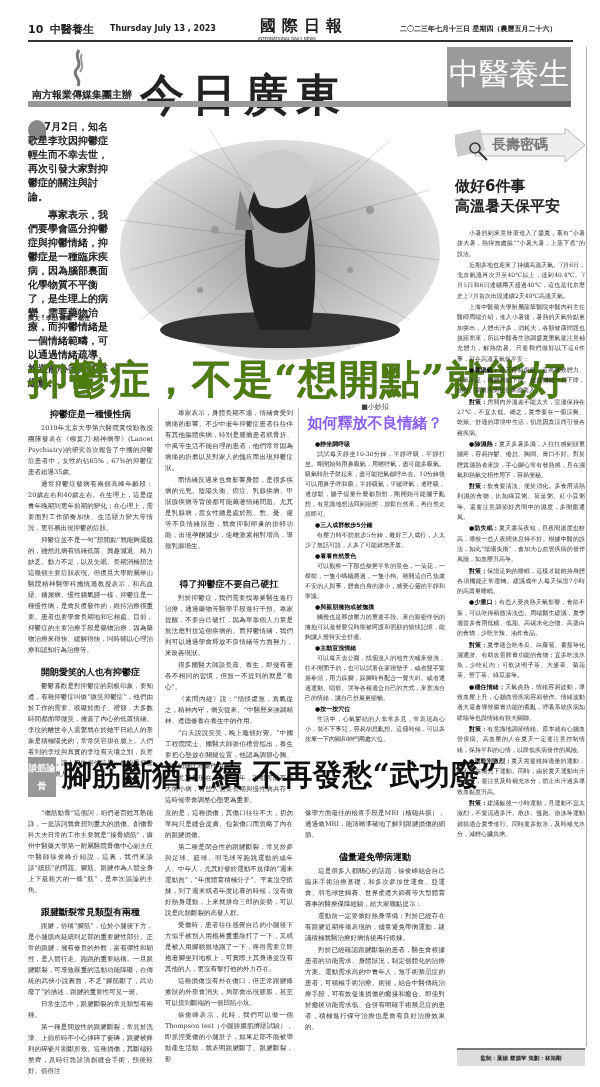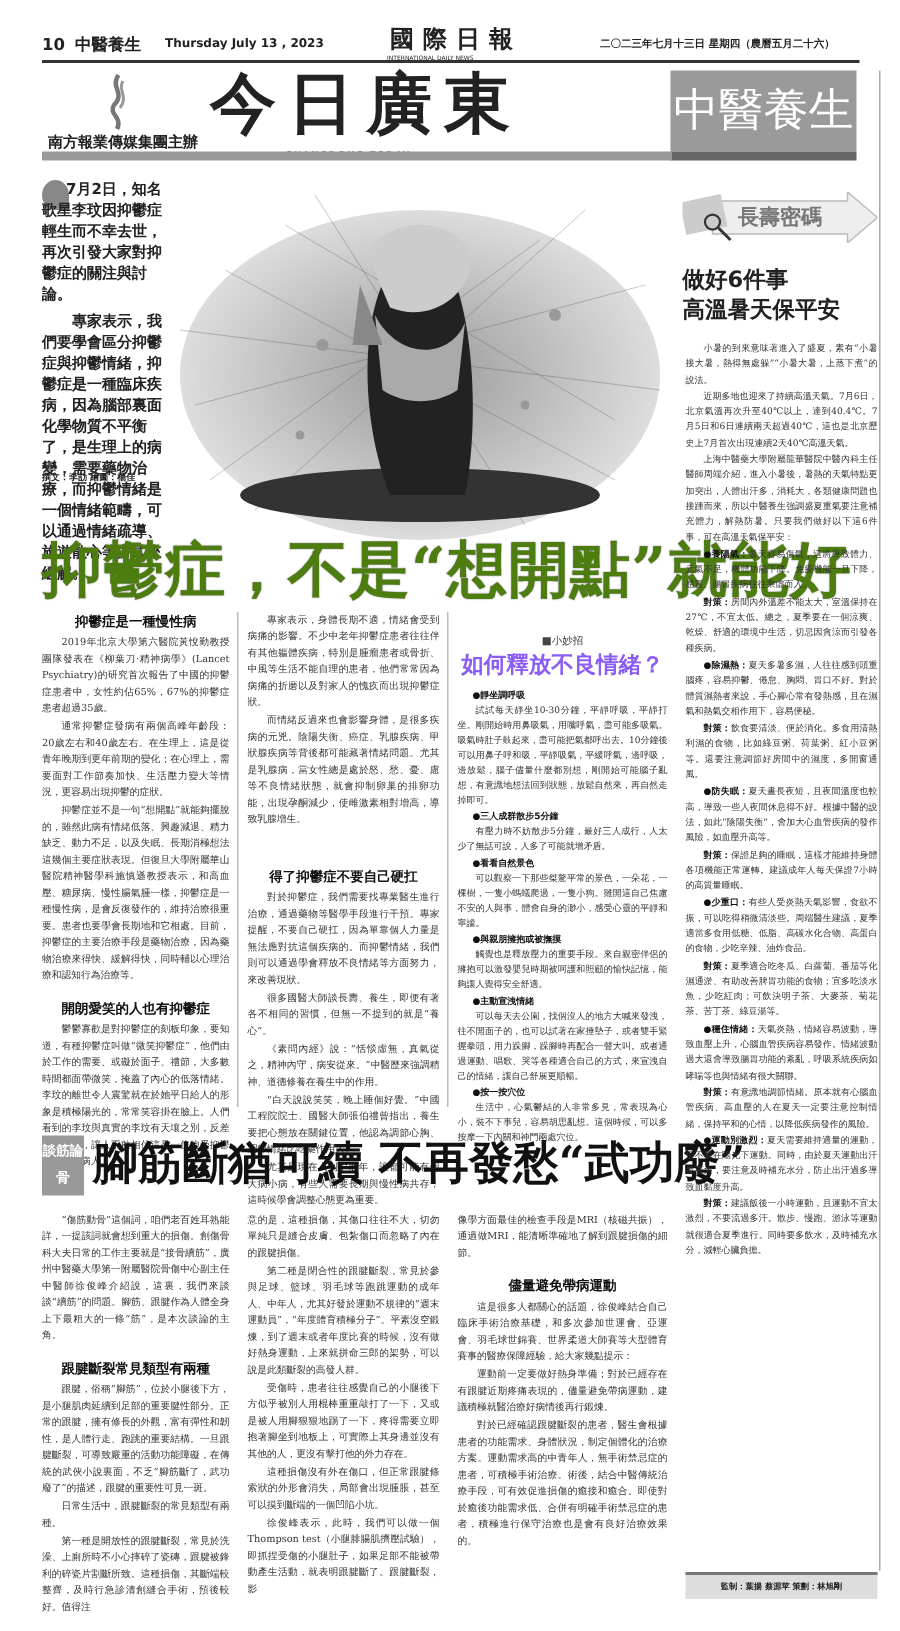--- a/index.html
+++ b/index.html
@@ -8,21 +8,21 @@
 .hdr{left:28px;top:10px;width:545px;height:30px}
 .hdr .pg{position:absolute;left:0;top:13px;font:bold 11px "DejaVu Sans",sans-serif}
 .hdr .sec{position:absolute;left:22px;top:12px;font:bold 11px "DejaVu Sans",sans-serif}
 .hdr .date{position:absolute;left:82px;top:14px;font:bold 8px "DejaVu Sans",sans-serif}
 .hdr .mast{position:absolute;left:232px;top:6px;font:bold 16px "DejaVu Serif",serif;letter-spacing:6px}
 .hdr .mast-en{position:absolute;left:230px;top:26px;font:4px "DejaVu Sans",sans-serif}
 .hdr .cdate{position:absolute;left:372px;top:14px;font:bold 7px "DejaVu Sans",sans-serif;white-space:nowrap}
 .hdr .rule{position:absolute;left:0;right:0;top:30px;height:2px;background:#333}
 .logo-icon{left:70px;top:48px;width:18px;height:40px}
 .paper-name{left:32px;top:88px;font:bold 10px "DejaVu Serif",serif}
-.brand{left:140px;top:40px;font:bold 44px "DejaVu Serif",serif;letter-spacing:8px}
+.brand{left:140px;top:66px;font:bold 44px "DejaVu Serif",serif;letter-spacing:8px}
 .brand-en{left:190px;top:100px;font:bold 6px "DejaVu Sans",sans-serif;letter-spacing:1px}
 .sectbox{left:447px;top:47px;width:124px;height:54px;background:#9a9a9a;color:#fff;font:30px "DejaVu Sans",sans-serif;text-align:center;line-height:54px}
 .sectbox-bar{left:447px;top:101px;width:124px;height:6px;background:#666}
 .bar1{left:28px;top:101px;width:420px;height:6px;background:#999}
 .lead{left:28px;top:120px;width:80px;font:bold 10px "DejaVu Sans",sans-serif;line-height:14px}
 .lead p{margin-bottom:4px;text-indent:2em}
 .quote-mark{left:28px;top:120px;width:18px;height:20px;background:#888;border-radius:50% 50% 0 50%}
 .credit{left:28px;top:314px;font:bold 6px "DejaVu Sans",sans-serif}
 .illus{left:110px;top:120px;width:335px;height:240px;overflow:hidden}
 .headline{left:28px;top:352px;font:bold 40px "DejaVu Serif",serif;color:#4d7c0f;letter-spacing:1px;white-space:nowrap;text-shadow:0 0 1px #555}
@@ -109,21 +109,21 @@
   <p>專家表示，身體長期不適，情緒會受到病痛的影響。不少中老年抑鬱症患者往往伴有其他軀體疾病，特別是腫瘤患者或骨折、中風等生活不能自理的患者，他們常常因為病痛的折磨以及對家人的愧疚而出現抑鬱症狀。</p>
   <p>而情緒反過來也會影響身體，是很多疾病的元兇。陰陽失衡、癌症、乳腺疾病、甲狀腺疾病等背後都可能藏著情緒問題。尤其是乳腺病，當女性總是處於怒、愁、憂、慮等不良情緒狀態，就會抑制卵巢的排卵功能，出現孕酮減少，使雌激素相對增高，導致乳腺增生。</p>
   <h4 style="margin-top:26px">得了抑鬱症不要自己硬扛</h4>
   <p>對於抑鬱症，我們需要找專業醫生進行治療，通過藥物等醫學手段進行干預。專家提醒，不要自己硬扛，因為單靠個人力量是無法應對抗這個疾病的。而抑鬱情緒，我們則可以通過學會釋放不良情緒等方面努力，來改善現狀。</p>
   <p>很多國醫大師談長壽、養生，即便有著各不相同的習慣，但無一不提到的就是“養心”。</p>
   <p>《素問內經》說：“恬惔虛無，真氣從之，精神內守，病安從來。”中醫歷來強調精神、道德修養在養生中的作用。</p>
   <p>“白天說說笑笑，晚上睡個好覺。”中國工程院院士、國醫大師張伯禮曾指出，養生要把心態放在關鍵位置，他認為調節心胸、調節情緒比吃藥作用大。</p>
   <p>尤其是現在人到中老年，誰都可能有個大病小病，有些人需要長期與慢性病共存，這時候學會調整心態更為重要。</p>
 </div>
 <div class="abs vsep" style="left:298px;top:408px;height:330px"></div>
-<div class="abs col" style="left:305px;top:422px;width:140px;font-size:6px;line-height:10px">
+<div class="abs col" style="left:305px;top:402px;width:140px;font-size:6px;line-height:10px">
   <div class="tip-tag">■小妙招</div>
   <div class="tip-title">如何釋放不良情緒？</div>
   <div style="padding-left:10px"><b>●靜坐調呼吸</b></div>
   <p>試試每天靜坐10-30分鐘，平靜呼吸，平靜打坐。剛開始時用鼻吸氣，用嘴呼氣，盡可能多吸氣。吸氣時肚子鼓起來，盡可能把氣都呼出去。10分鐘後可以用鼻子呼和吸，平靜吸氣，平緩呼氣，邊呼吸，邊放鬆，腦子儘量什麼都別想，剛開始可能腦子亂想，有意識地想法回到狀態，放鬆自然來，再自然走掉即可。</p>
   <div style="padding-left:10px"><b>●三人成群散步5分鐘</b></div>
   <p>有壓力時不妨散步5分鐘，最好三人成行，人太少了無話可說，人多了可能就增矛盾。</p>
   <div style="padding-left:10px"><b>●看看自然景色</b></div>
   <p>可以觀察一下那些桀驁平常的景色，一朵花，一棵樹，一隻小螞蟻爬過，一隻小狗。雖開這自己焦慮不安的人與事，體會自身的渺小，感受心靈的平靜和寧謐。</p>
   <div style="padding-left:10px"><b>●與親朋擁抱或被撫摸</b></div>
   <p>觸覺也是釋放壓力的重要手段。來自親密伴侶的擁抱可以激發嬰兒時期被呵護和照顧的愉快記憶，能夠讓人覺得安全舒適。</p>

